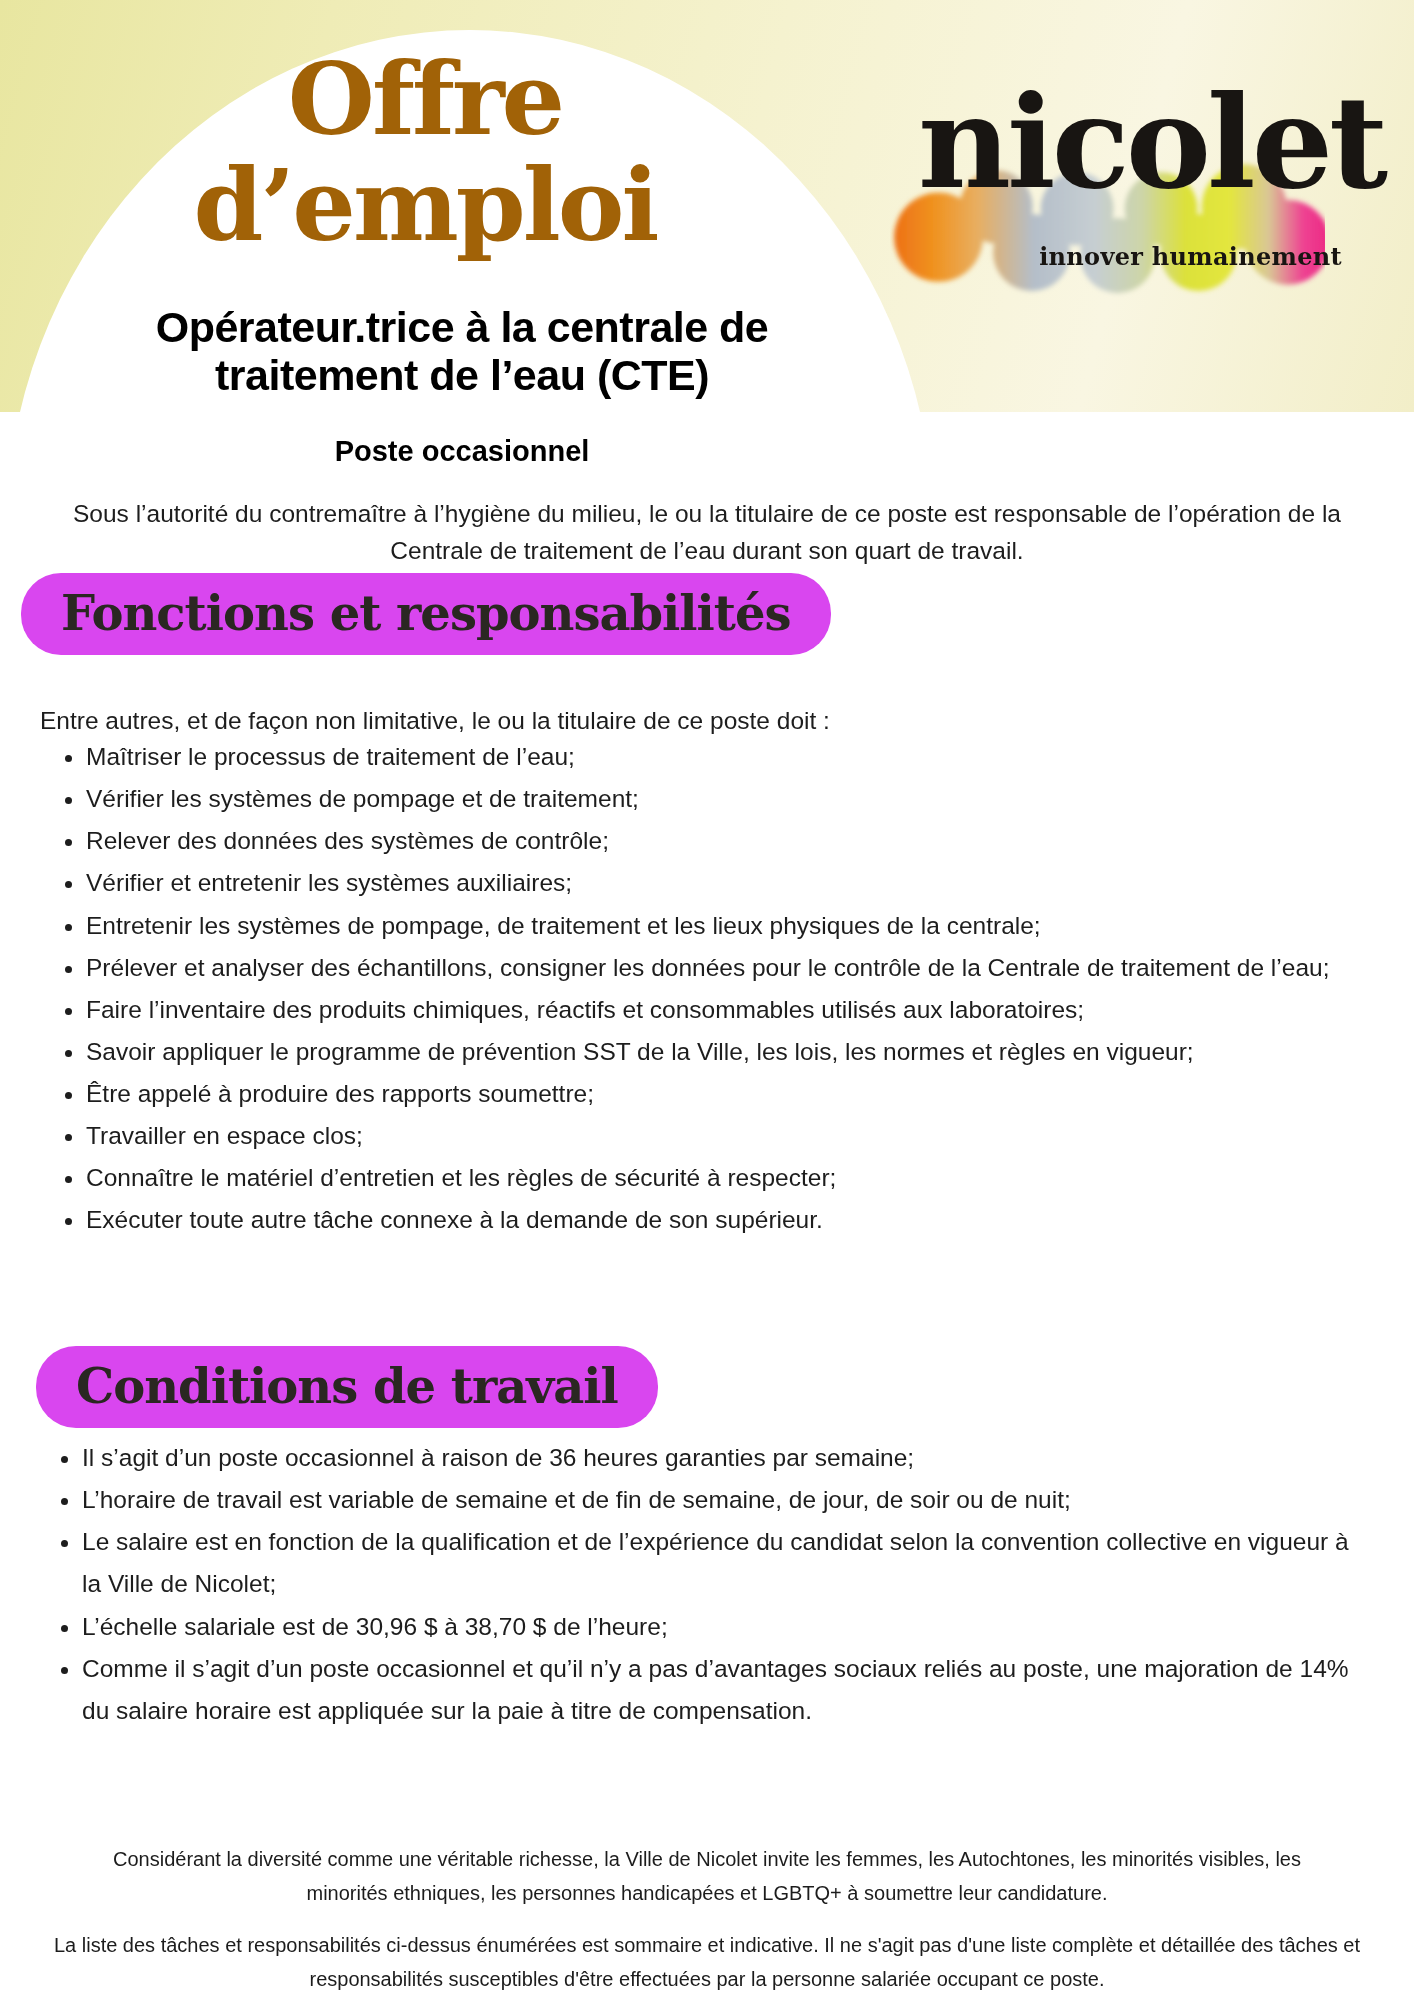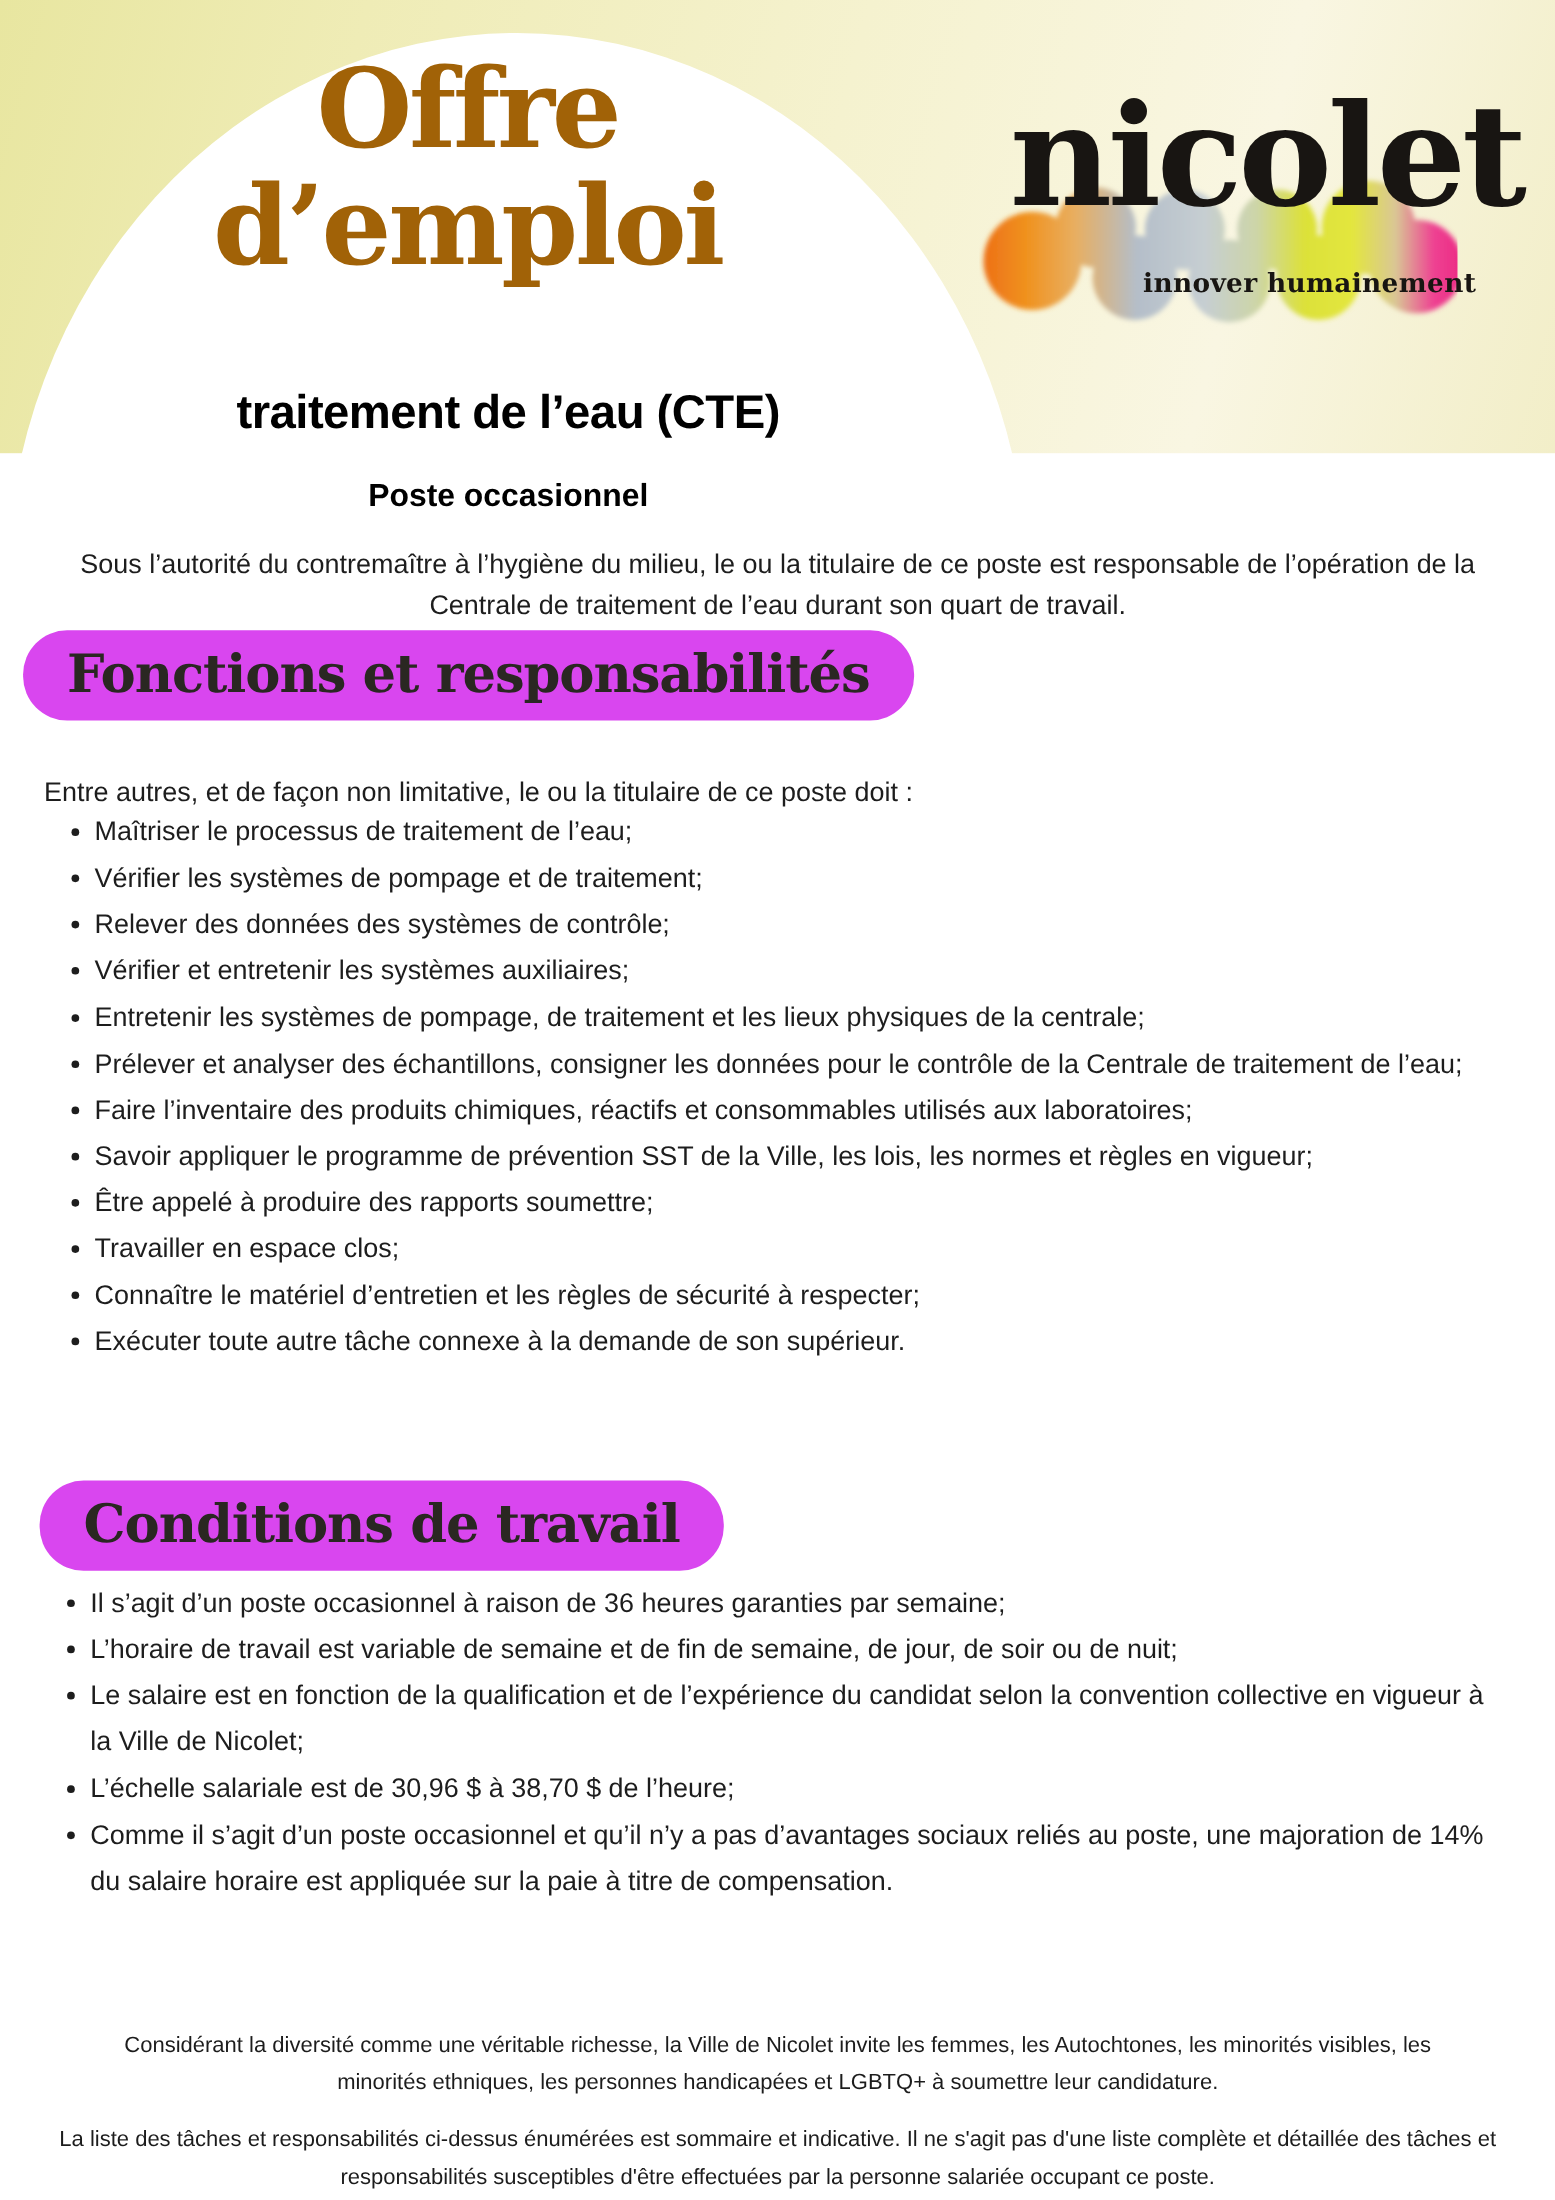--- a/index.html
+++ b/index.html
@@ -125,21 +125,21 @@
         <circle cx="305" cy="105" r="38"></circle>
         <circle cx="350" cy="60" r="42"></circle>
         <circle cx="393" cy="95" r="42"></circle>
       </g>
     </svg>
     <div class="logo-wordmark">nicolet</div>
     <div class="logo-tagline">innover humainement</div>
   </div>
 
   <h1 class="job-title">
-    <br>
+    <span>Opérateur.trice à la centrale de</span><br>
     <span>traitement de l’eau (CTE)</span>
   </h1>
   <div class="employment-type">Poste occasionnel</div>
 
   <p class="intro">Sous l’autorité du contremaître à l’hygiène du milieu, le ou la titulaire de ce poste est responsable de l’opération de la Centrale de traitement de l’eau durant son quart de travail.</p>
 
   <div class="pill pill-functions">Fonctions et responsabilités</div>
   <p class="lead-line">Entre autres, et de façon non limitative, le ou la titulaire de ce poste doit :</p>
   <ul class="bullets functions-list">
       <li>Maîtriser le processus de traitement de l’eau;</li>

